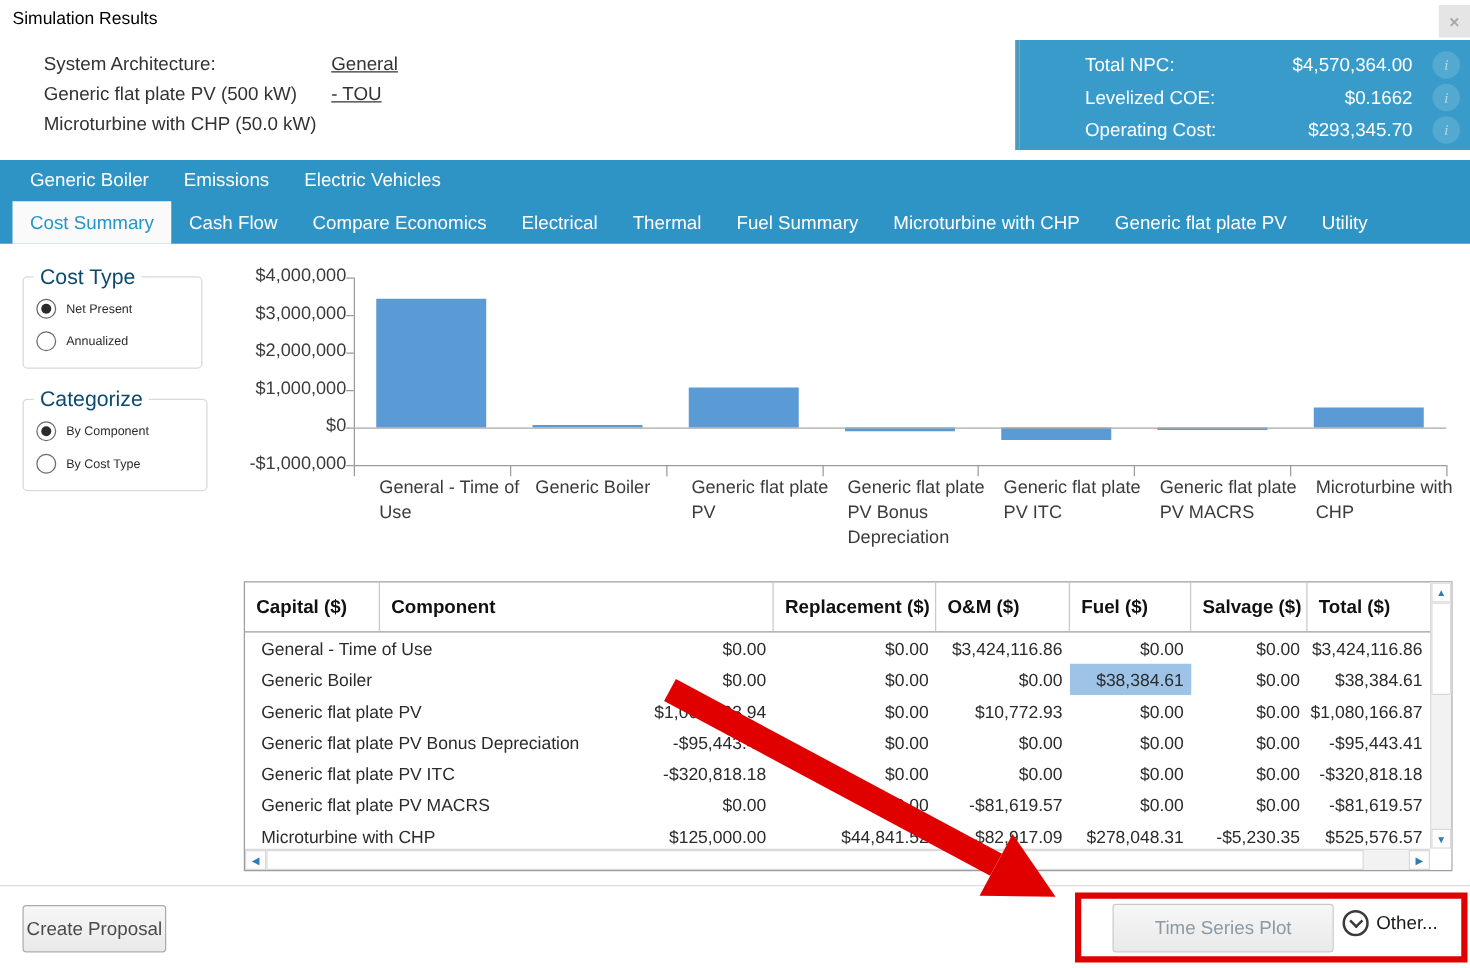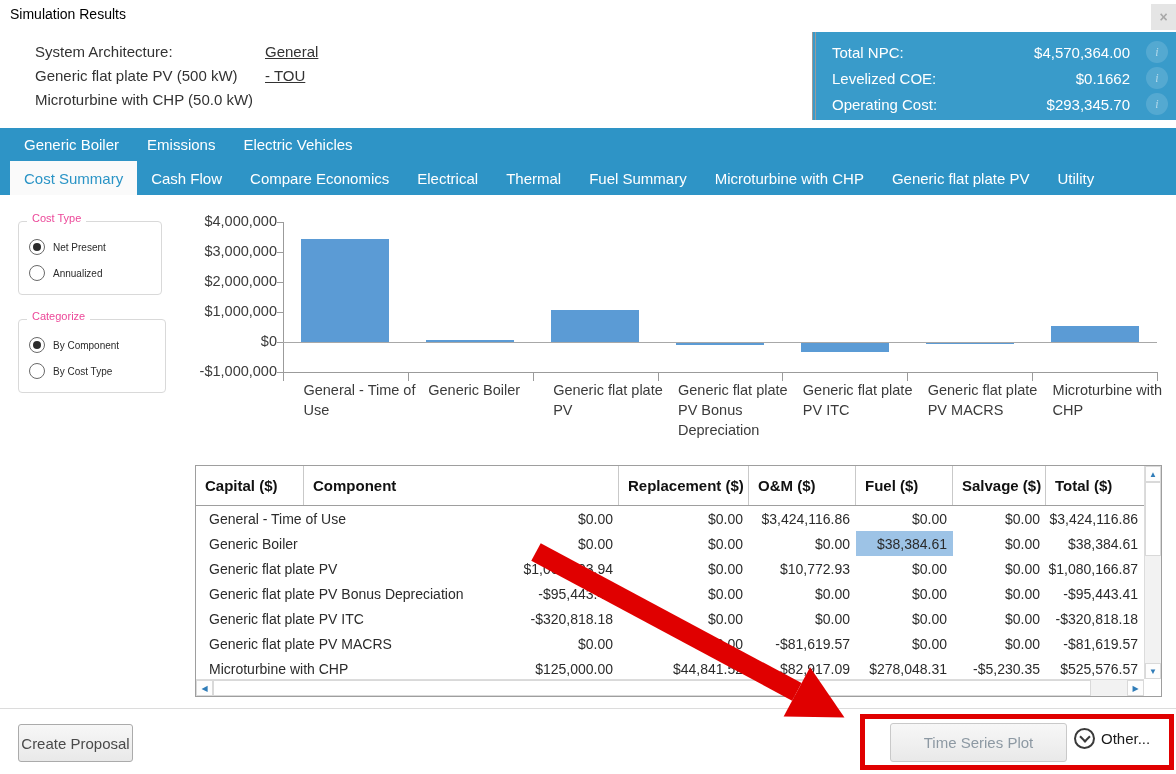--- a/index.html
+++ b/index.html
@@ -8,41 +8,41 @@
 
   
   .titlebar-text{position:absolute;left:10px;top:6px;font-size:14px;color:#000000;}
   .close-btn{position:absolute;left:1151px;top:4px;width:25px;height:26px;background:#e5e5e5;
              color:#a9a9a9;font-size:14px;font-weight:bold;display:flex;align-items:center;justify-content:center;cursor:default;}
 
   
   .sysarch{position:absolute;left:35px;top:40px;font-size:15px;line-height:24px;color:#333;}
   .sysarch .val{position:absolute;left:230px;top:0;text-decoration:underline;}
   .npc-panel{position:absolute;left:812px;top:32px;width:364px;height:88px;background:#399bca;
-             border-left:4px double #9a9a9a;box-sizing:border-box;padding-top:7px;}
+             border-left:4px double #9a9a9a;box-sizing:border-box;padding-top:7px;padding-left:36px;}
   .metric-row{position:relative;height:26px;display:flex;align-items:center;color:#fff;font-size:15px;}
   .m-label{margin-left:16px;}
   .m-value{position:absolute;right:46px;text-align:right;}
   .info-circle{position:absolute;right:8px;width:22px;height:22px;border-radius:50%;
                background:rgba(255,255,255,0.14);color:rgba(255,255,255,0.55);
                display:flex;align-items:center;justify-content:center;font-size:12px;font-style:italic;font-family:"Liberation Serif",serif;}
 
   
   .tabbar{position:absolute;left:0;top:128px;width:1176px;height:67px;background:#2e94c6;}
   .tabs-row{display:flex;align-items:stretch;padding-left:10px;}
   #tabs-row1{height:33px;}
   #tabs-row2{height:34px;}
   .tab{display:flex;align-items:center;padding:0 14px;font-size:15px;color:#fff;cursor:default;white-space:nowrap;}
   .tab.active{background:#fafafa;color:#2a94c6;}
 
   
   .groupbox{position:absolute;border:1px solid #d9d9d9;border-radius:4px;background:#fff;box-sizing:border-box;}
   #box-cost-type{left:18px;top:221px;width:144px;height:74px;}
   #box-categorize{left:18px;top:319px;width:148px;height:74px;}
-  .gb-legend{position:absolute;top:-10px;left:8px;background:#fff;padding:0 5px;font-size:11px;color:#ec4899;}
+  .gb-legend{position:absolute;top:-10px;left:8px;background:#fff;padding:0 5px;font-size:17px;color:#0c4a6e;}
   .radio-rows{padding:12px 0 0 10px;}
   .radio-row{display:flex;align-items:center;height:26px;}
   .radio{width:14px;height:14px;border:1px solid #6a6a6a;border-radius:50%;background:#fff;position:relative;flex:0 0 auto;}
   .radio.sel::after{content:"";position:absolute;inset:3px;background:#2b2b2b;border-radius:50%;}
   .radio-label{margin-left:8px;font-size:10px;color:#2b2b2b;white-space:nowrap;}
 
   
   #chart-layer{position:absolute;left:0;top:0;width:1176px;height:774px;pointer-events:none;}
   .ylab{position:absolute;font-size:14.5px;color:#3b3b3b;text-align:right;}
   .xlab{position:absolute;font-size:14.5px;color:#3b3b3b;line-height:20px;text-align:left;}

